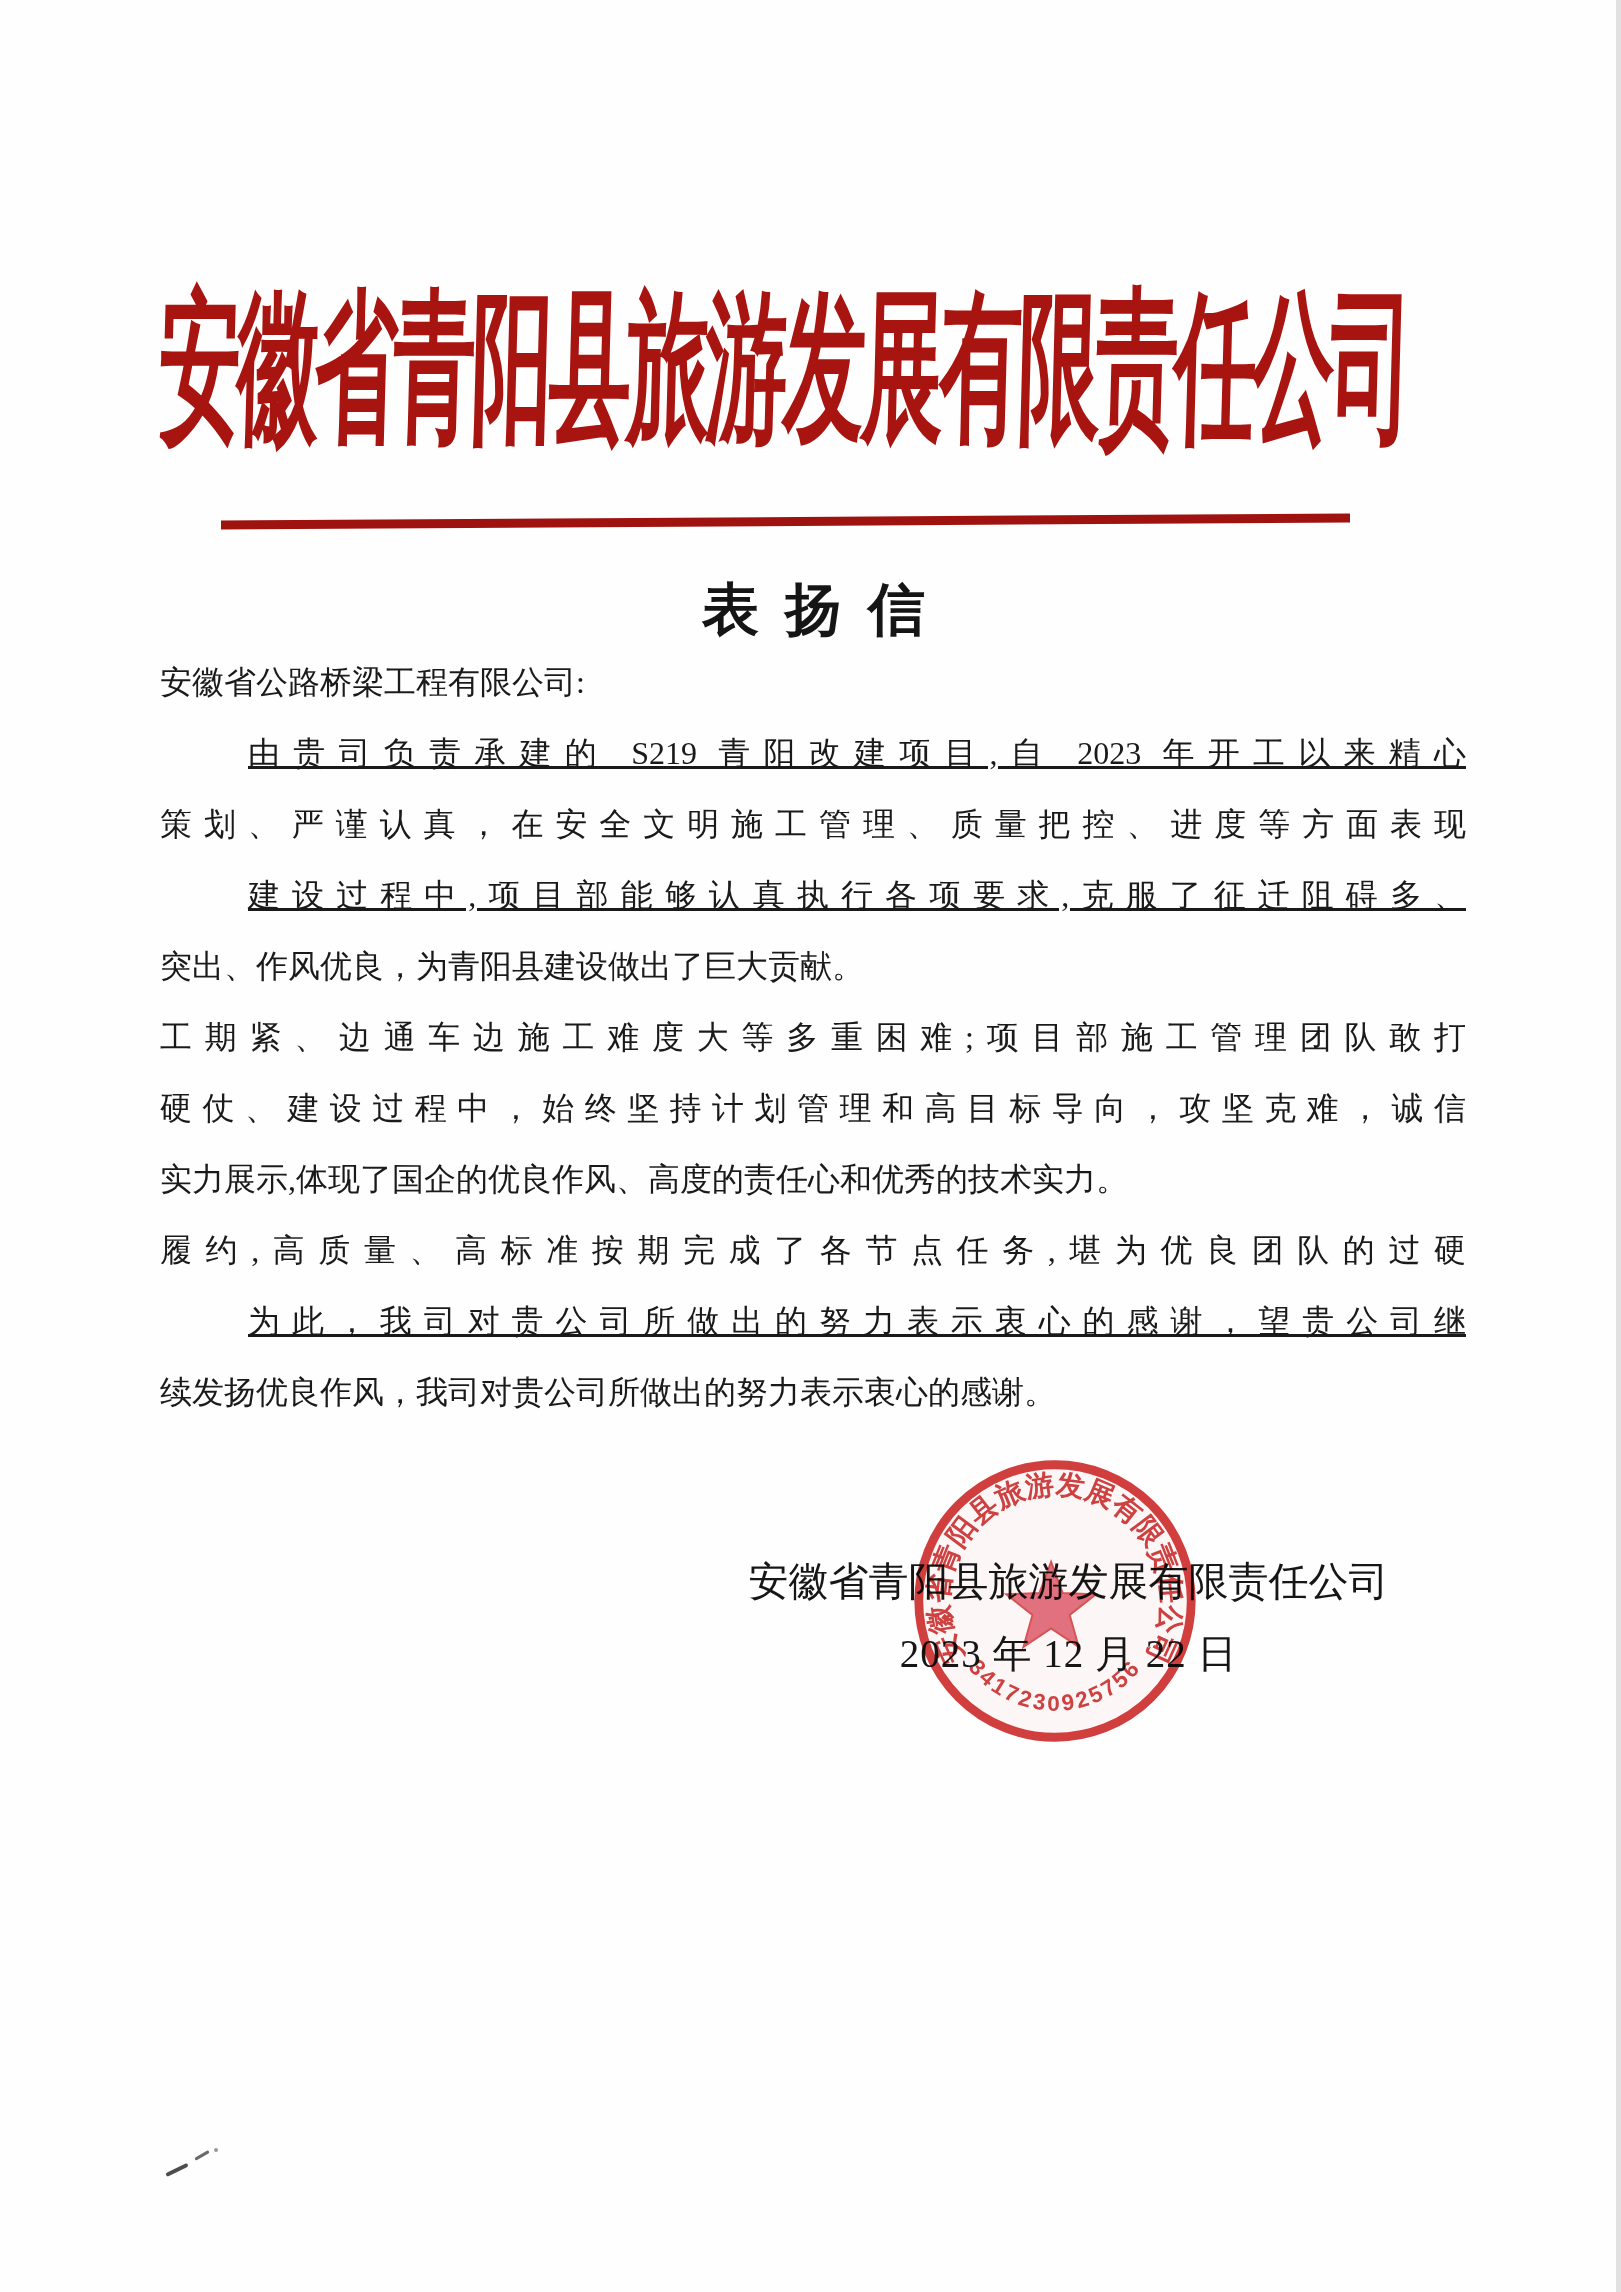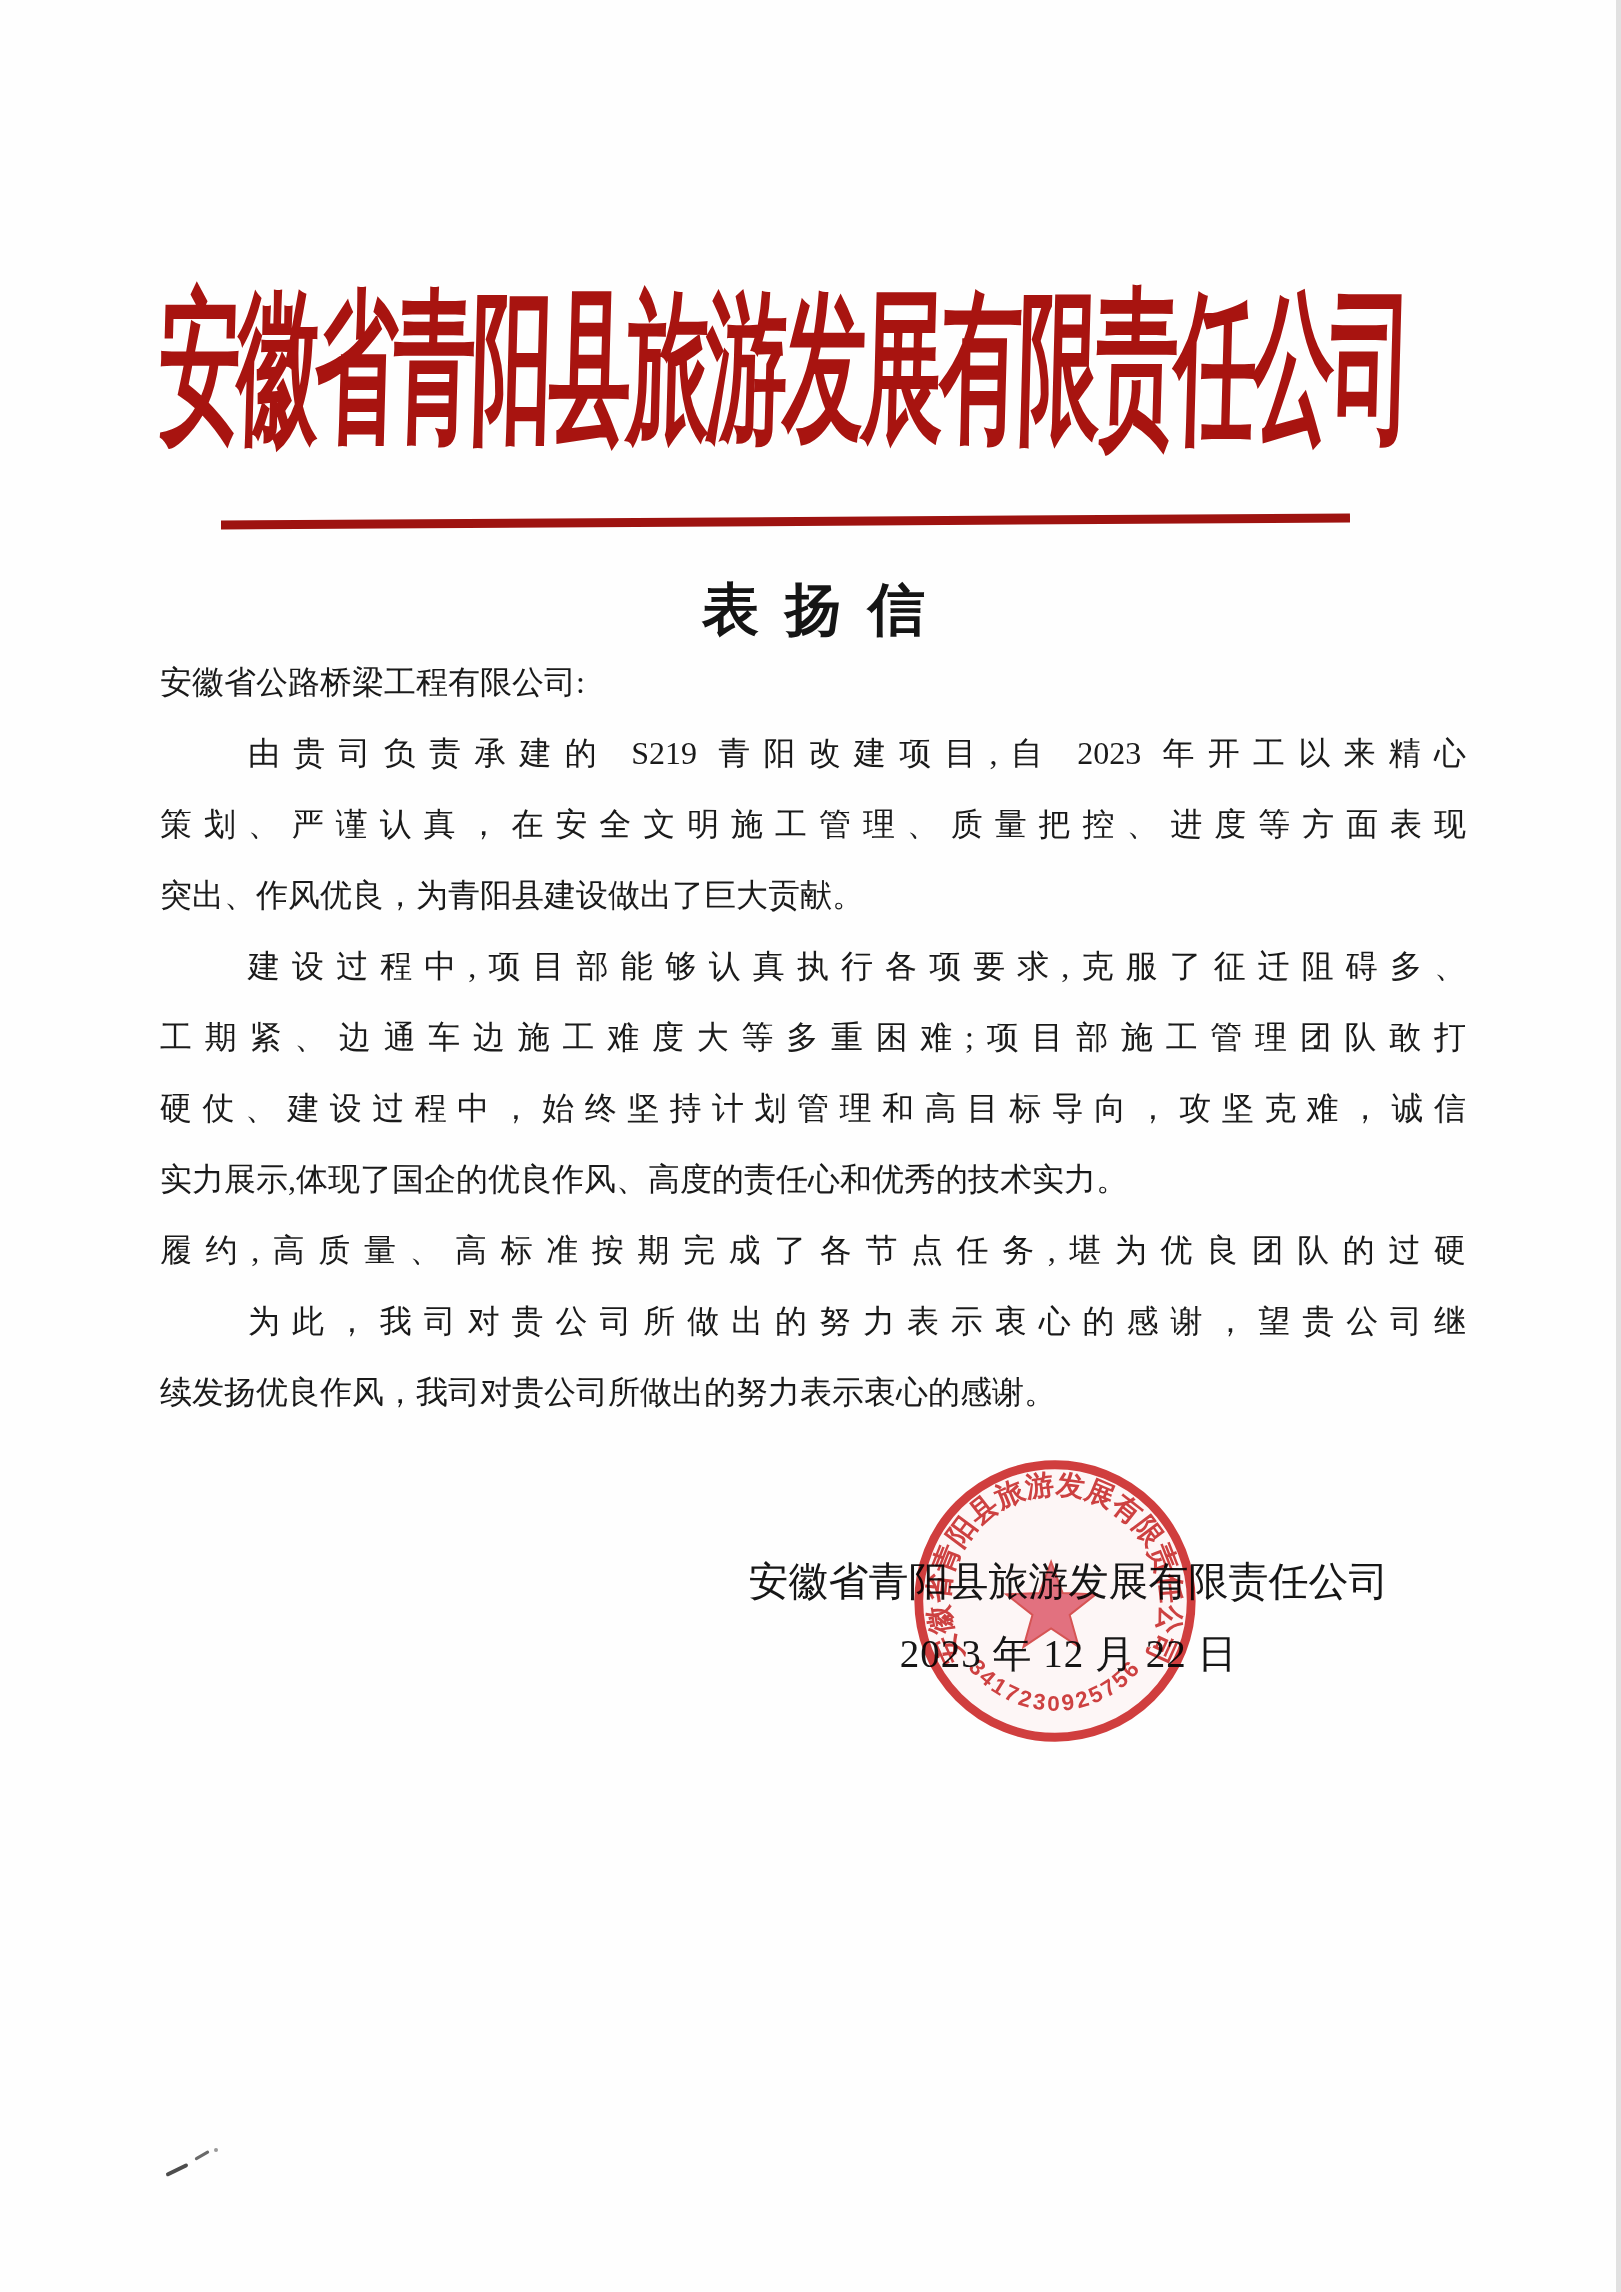--- a/index.html
+++ b/index.html
@@ -56,21 +56,21 @@
   
   .body-block {
     position: absolute;
     left: 160px; top: 647px;
     width: 1306px;
     font-size: 32px;
     line-height: 71px;
     color: #1a1a1a;
   }
   .line { margin: 0; }
-  .indent { text-indent: 88px; }
+  .indent { text-indent: 88px; text-decoration: underline; }
   .fill { text-align: justify; text-align-last: justify; }
 
   
   .sign-block {
     position: absolute;
     left: 743px; top: 1546px;
     width: 651px;
     text-align: center;
     line-height: 72px;
     white-space: nowrap;
@@ -120,22 +120,22 @@
     <span class="txt">安徽省青阳县旅游发展有限责任公司</span>
   </div>
   <div class="divider"></div>
 
   <h1 class="doc-title">表 扬 信</h1>
 
   <div class="body-block">
     <div class="line">安徽省公路桥梁工程有限公司:</div>
     <div class="line indent fill">由贵司负责承建的 S219 青阳改建项目,自 2023 年开工以来精心</div>
     <div class="line fill">策划、严谨认真，在安全文明施工管理、质量把控、进度等方面表现</div>
+    <div class="line indent fill">建设过程中,项目部能够认真执行各项要求,克服了征迁阻碍多、</div>
     <div class="line">突出、作风优良，为青阳县建设做出了巨大贡献。</div>
-    <div class="line indent fill">建设过程中,项目部能够认真执行各项要求,克服了征迁阻碍多、</div>
     <div class="line fill">工期紧、边通车边施工难度大等多重困难;项目部施工管理团队敢打</div>
     <div class="line fill">硬仗、建设过程中，始终坚持计划管理和高目标导向，攻坚克难，诚信</div>
     <div class="line">实力展示,体现了国企的优良作风、高度的责任心和优秀的技术实力。</div>
     <div class="line fill">履约,高质量、高标准按期完成了各节点任务,堪为优良团队的过硬</div>
     <div class="line indent fill">为此，我司对贵公司所做出的努力表示衷心的感谢，望贵公司继</div>
     <div class="line">续发扬优良作风，我司对贵公司所做出的努力表示衷心的感谢。</div>
   </div>
 
   <div class="sign-block">
     <div class="signer">安徽省青阳县旅游发展有限责任公司</div>

